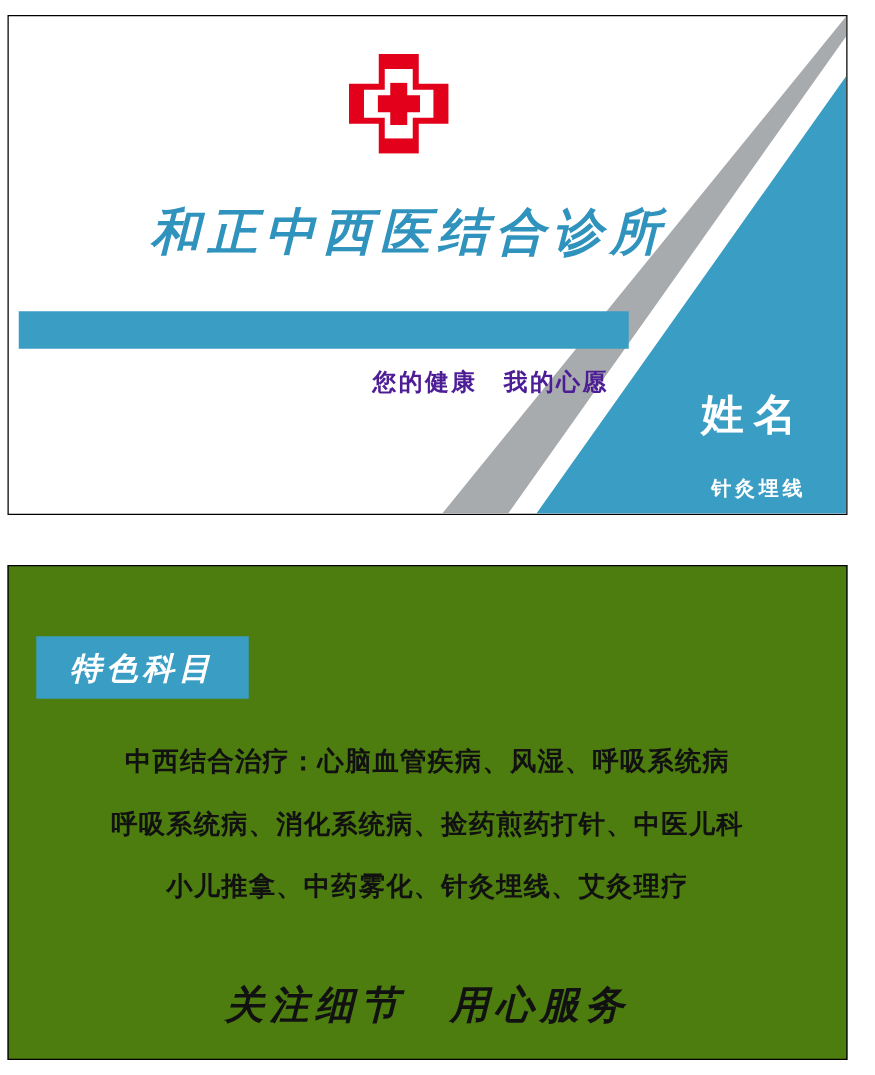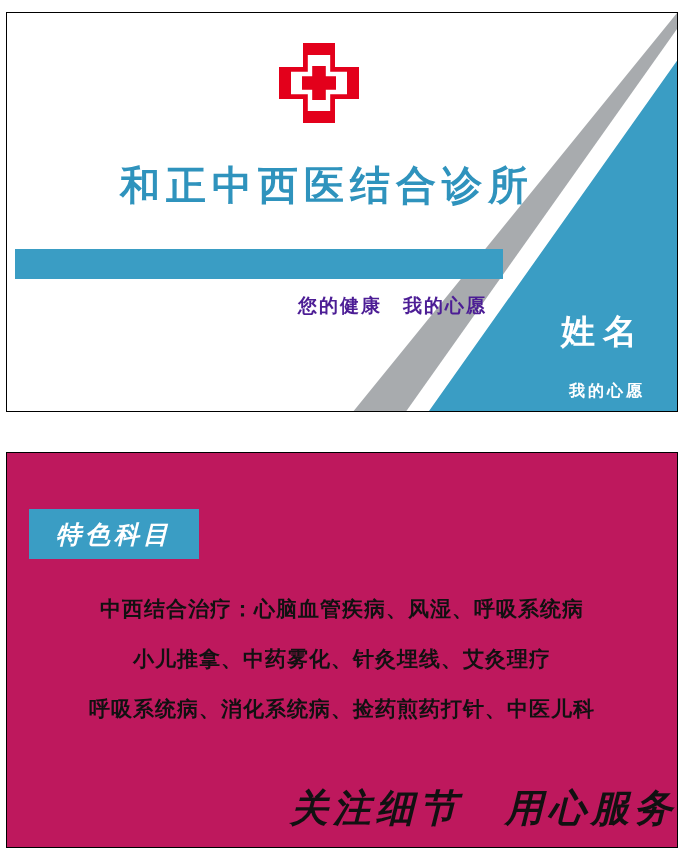--- a/index.html
+++ b/index.html
@@ -71,20 +71,21 @@
   }
 
   .clinic-name {
     position: absolute;
     left: 40px;
     top: 145px;
     width: 560px;
     text-align: center;
     font-family: "DejaVu Sans", sans-serif;
     font-weight: bold;
+    font-style: italic;
     font-size: 40px;
     letter-spacing: 6px;
     color: #2f93bd;
     white-space: nowrap;
   }
 
   .slogan-bar {
     position: absolute;
     left: 8px;
     top: 236px;
@@ -144,21 +145,21 @@
   }
 
   
   .card-back {
     position: absolute;
     left: 6px;
     top: 452px;
     width: 672px;
     height: 396px;
     border: 1px solid #000;
-    background: #be185d;
+    background: #4d7c0f;
     overflow: hidden;
   }
 
   .section-tag {
     position: absolute;
     left: 22px;
     top: 56px;
     width: 170px;
     height: 50px;
     background: #3a9dc4;
@@ -192,25 +193,25 @@
     color: #111;
     margin-bottom: 22px;
     white-space: nowrap;
   }
 
   .back-slogan {
     position: absolute;
     left: 0;
     top: 330px;
     width: 100%;
-    text-align: right;
+    text-align: center;
     font-family: "DejaVu Sans", sans-serif;
     font-weight: bold;
     font-style: italic;
-    font-size: 38px;
+    font-size: 31px;
     letter-spacing: 5px;
     color: #111;
     white-space: nowrap;
   }
 </style>
 </head>
 <body>
 
 <div class="card-front">
 
@@ -226,29 +227,29 @@
   <div class="clinic-name">和正中西医结合诊所</div>
 
   <div class="slogan-bar">
     <span class="txt">您的健康　我的心愿</span>
   </div>
 
   <div class="contact-block">
   </div>
 
   <div class="person-name">姓名</div>
-  <div class="person-title">我的心愿</div>
+  <div class="person-title">针灸埋线</div>
 </div>
 
 <div class="card-back">
 
   <div class="section-tag">
     <span class="txt">特色科目</span>
   </div>
 
   <div class="services">
     <div class="line">中西结合治疗：心脑血管疾病、风湿、呼吸系统病</div>
+    <div class="line">呼吸系统病、消化系统病、捡药煎药打针、中医儿科</div>
     <div class="line">小儿推拿、中药雾化、针灸埋线、艾灸理疗</div>
-    <div class="line">呼吸系统病、消化系统病、捡药煎药打针、中医儿科</div>
   </div>
 
   <div class="back-slogan">关注细节　用心服务</div>
 </div>
 
 </body></html>

